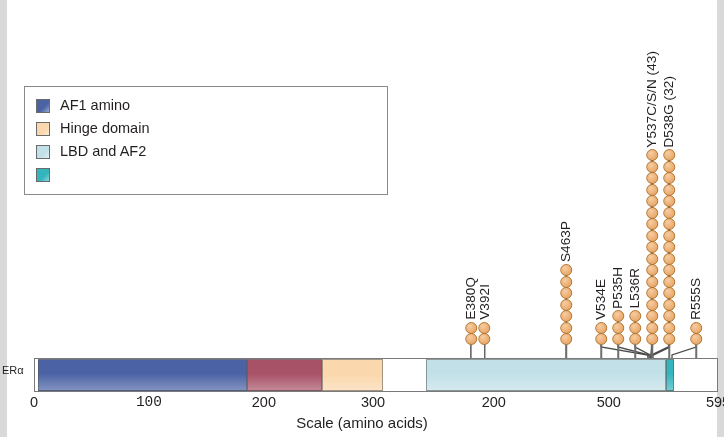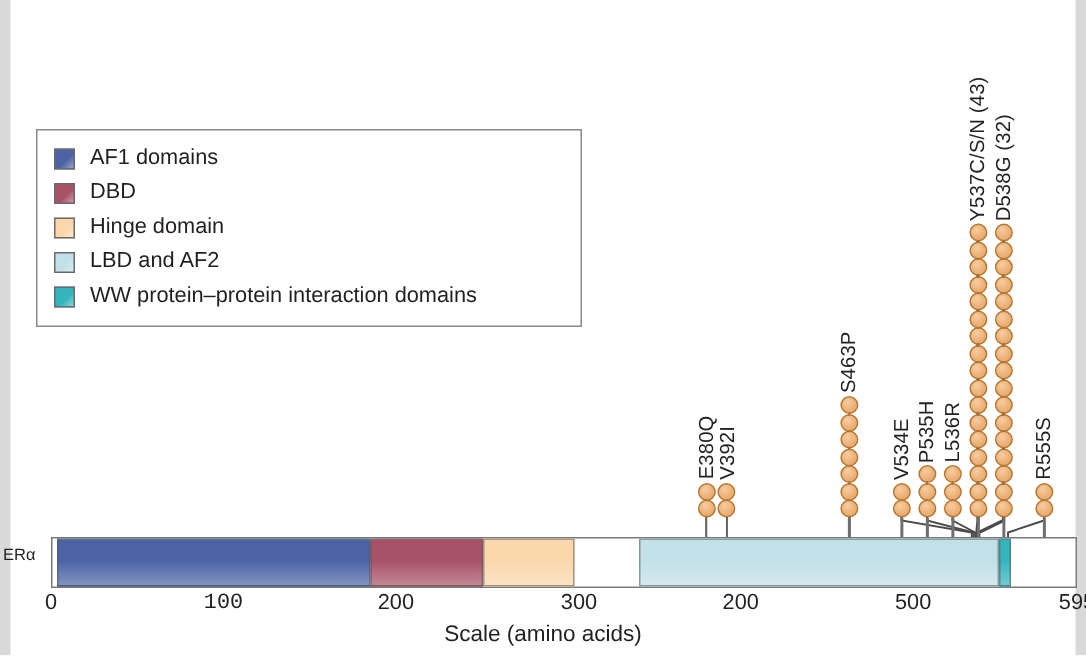--- a/index.html
+++ b/index.html
@@ -165,37 +165,32 @@
 <body>
 
 <div id="figure">
 
   <div class="gutter left"></div>
   <div class="gutter right"></div>
 
   <div id="legend">
       <div class="legend-row">
         <span class="swatch" style="background: linear-gradient(135deg, rgb(75, 99, 165) 0%, rgb(75, 99, 165) 60%, rgba(255, 255, 255, 0.45) 100%) rgb(75, 99, 165);"></span>
-        <span class="legend-label">AF1 domains</span>
-      </div>
-      <div class="legend-row">
-        <span class="swatch" style="background: linear-gradient(135deg, rgb(168, 82, 103) 0%, rgb(168, 82, 103) 60%, rgba(255, 255, 255, 0.45) 100%) rgb(168, 82, 103);"></span>
-        <span class="legend-label">DBD</span>
+        <span class="legend-label">AF1 amino</span>
       </div>
       <div class="legend-row">
         <span class="swatch" style="background: linear-gradient(135deg, rgb(250, 215, 172) 0%, rgb(250, 215, 172) 60%, rgba(255, 255, 255, 0.45) 100%) rgb(250, 215, 172);"></span>
         <span class="legend-label">Hinge domain</span>
       </div>
       <div class="legend-row">
         <span class="swatch" style="background: linear-gradient(135deg, rgb(194, 224, 232) 0%, rgb(194, 224, 232) 60%, rgba(255, 255, 255, 0.45) 100%) rgb(194, 224, 232);"></span>
         <span class="legend-label">LBD and AF2</span>
       </div>
       <div class="legend-row">
         <span class="swatch" style="background: linear-gradient(135deg, rgb(52, 181, 189) 0%, rgb(52, 181, 189) 60%, rgba(255, 255, 255, 0.45) 100%) rgb(52, 181, 189);"></span>
-        <span class="legend-label">WW protein–protein interaction domains</span>
       </div>
     </div>
 
   <svg id="leaders" viewBox="0 0 684 359" preserveAspectRatio="none">
       <path d="M436.84033613445376,323 L436.84033613445376,347 L436.84033613445376,355 L436.84033613445376,359" fill="none" stroke="#4a4a4a" stroke-width="1.3"></path>
       <path d="M450.63529411764705,323 L450.63529411764705,347 L450.63529411764705,355 L450.63529411764705,359" fill="none" stroke="#4a4a4a" stroke-width="1.3"></path>
       <path d="M532.255462184874,268 L532.255462184874,347 L532.255462184874,355 L532.255462184874,359" fill="none" stroke="#4a4a4a" stroke-width="1.3"></path>
       <path d="M567,323 L567,347 L613.8756302521009,355 L613.8756302521009,359" fill="none" stroke="#4a4a4a" stroke-width="1.3"></path>
       <path d="M584,312 L584,347 L615.0252100840336,355 L615.0252100840336,359" fill="none" stroke="#4a4a4a" stroke-width="1.3"></path>
       <path d="M601,312 L601,347 L616.1747899159664,355 L616.1747899159664,359" fill="none" stroke="#4a4a4a" stroke-width="1.3"></path>
@@ -322,20 +317,20 @@
       <div class="domain" style="left: 211.523px; width: 75.8723px; background: linear-gradient(rgb(168, 82, 103) 0%, rgb(168, 82, 103) 45%, rgba(255, 255, 255, 0.3) 100%) rgb(168, 82, 103);"></div>
       <div class="domain" style="left: 287.395px; width: 60.9277px; background: linear-gradient(rgb(250, 215, 172) 0%, rgb(250, 215, 172) 45%, rgba(255, 255, 255, 0.3) 100%) rgb(250, 215, 172);"></div>
       <div class="domain" style="left: 390.857px; width: 240.262px; background: linear-gradient(rgb(194, 224, 232) 0%, rgb(194, 224, 232) 45%, rgba(255, 255, 255, 0.3) 100%) rgb(194, 224, 232);"></div>
       <div class="domain" style="left: 631.119px; width: 8.04706px; background: linear-gradient(rgb(52, 181, 189) 0%, rgb(52, 181, 189) 45%, rgba(255, 255, 255, 0.3) 100%) rgb(52, 181, 189);"></div>
     </div>
 
   <div id="axis">
       <span class="tick-label" style="left: 0px;">0</span>
       <span class="tick-label" style="left: 114.958px; font-family: Liberation Mono, monospace;">100</span>
       <span class="tick-label" style="left: 229.916px;">200</span>
-      <span class="tick-label" style="left: 352px;">300</span>
+      <span class="tick-label" style="left: 339px;">300</span>
       <span class="tick-label" style="left: 459.832px;">200</span>
       <span class="tick-label" style="left: 574.79px; text-align: right;">500</span>
       <span class="tick-label" style="left: 684px;">595</span>
     </div>
   <div id="axis-title">Scale (amino acids)</div>
 
 </div>
 
 </body></html>

